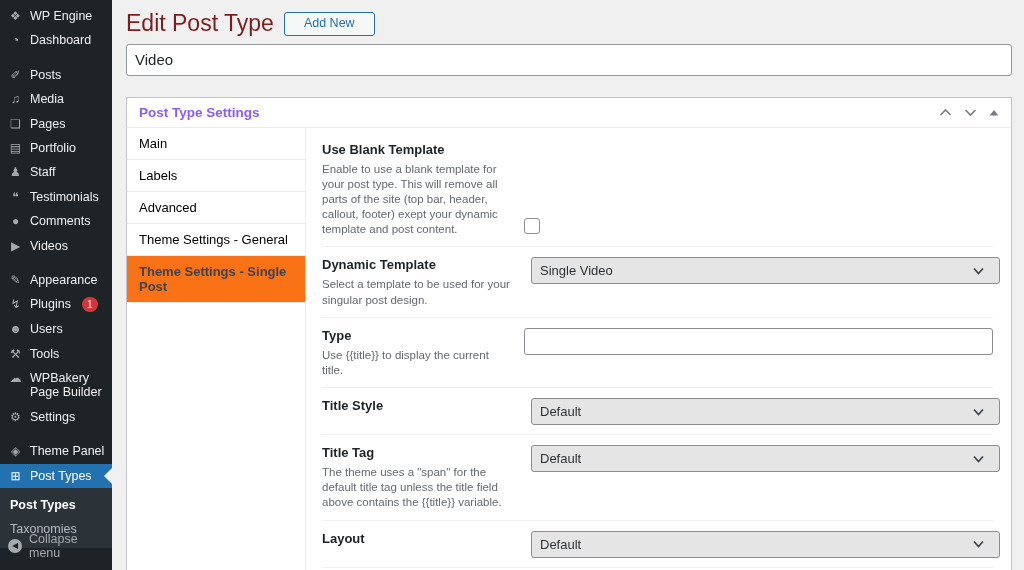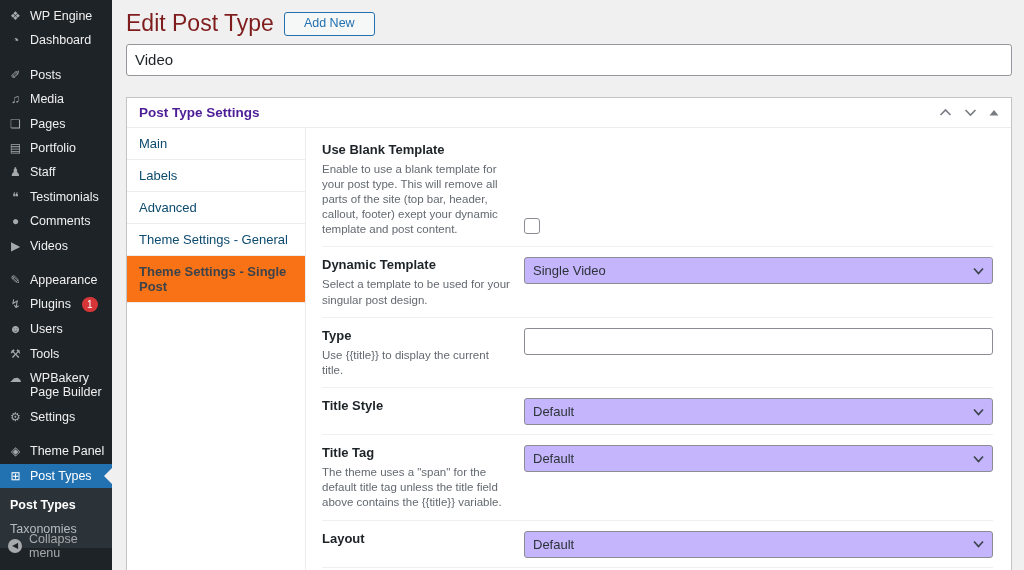--- a/index.html
+++ b/index.html
@@ -65,44 +65,44 @@
   }
   
   .metabox {
     margin-top:21px; background:#fff; border:1px solid #c3c4c7;
     box-shadow:0 1px 1px rgba(0,0,0,.04);
   }
   .mb-header {
     display:flex; align-items:center; justify-content:space-between;
     padding:7px 12px; border-bottom:1px solid #ececec;
   }
-  .mb-title { font-size:13.5px; font-weight:bold; color:#4c1d95; }
+  .mb-title { font-size:13.5px; font-weight:bold; color:#8b5cf6; }
   .mb-actions { display:flex; align-items:center; gap:12px; }
   .mb-act { background:none; border:none; padding:0; cursor:pointer; line-height:0; }
   .mb-body { display:flex; min-height:412px; align-items:stretch; }
   .tabs { width:179px; min-width:179px; border-right:1px solid #ececec; }
   .tab {
     padding:8px 12px; border-bottom:1px solid #ececec; font-size:13px;
-    color:#0c4a6e; cursor:pointer;
+    color:#000000; cursor:pointer;
   }
   .tab.active { background:#f97316; color:#3c434a;font-weight:bold; }
   
   .fields { flex:1; padding:4px 18px 8px 16px; }
   .field-row { display:flex; padding:10px 0 9px; border-top:1px solid #f0f0f1; }
   .field-row:first-child { border-top:none;align-items:flex-end; }
   .row-left { width:202px; min-width:202px; padding-right:14px; }
   .row-right { flex:1; position:relative; }
   .field-label { font-size:13px; font-weight:bold; color:#1d2327; margin-bottom:5px; }
   .field-desc { font-size:11.5px; line-height:1.32; color:#646970; }
   .select-wrap { position:relative; }
   select {
     width:100%; height:27px; font-size:13px; color:#2c3338;
-    border:1px solid #8c8d94; border-radius:3px; background:#c4b5fd;
+    border:1px solid #8c8d94; border-radius:3px; background:#e5e5e5;
     padding:0 26px 0 8px; appearance:none; -webkit-appearance:none;
-    font-family:inherit; cursor:pointer;
+    font-family:inherit; cursor:pointer;margin-left:7px;
   }
   .select-chevron { position:absolute; right:9px; top:50%; margin-top:-4px; pointer-events:none; line-height:0; }
   .text-input {
     width:100%; height:27px; font-size:13px; color:#2c3338;
     border:1px solid #8c8d94; border-radius:3px; background:#fff;
     padding:0 8px; font-family:inherit;
   }
   .checkbox {
     display:inline-block; width:16px; height:16px; background:#fff;
     border:1px solid #8c8d94; border-radius:3px; cursor:pointer; line-height:0;

